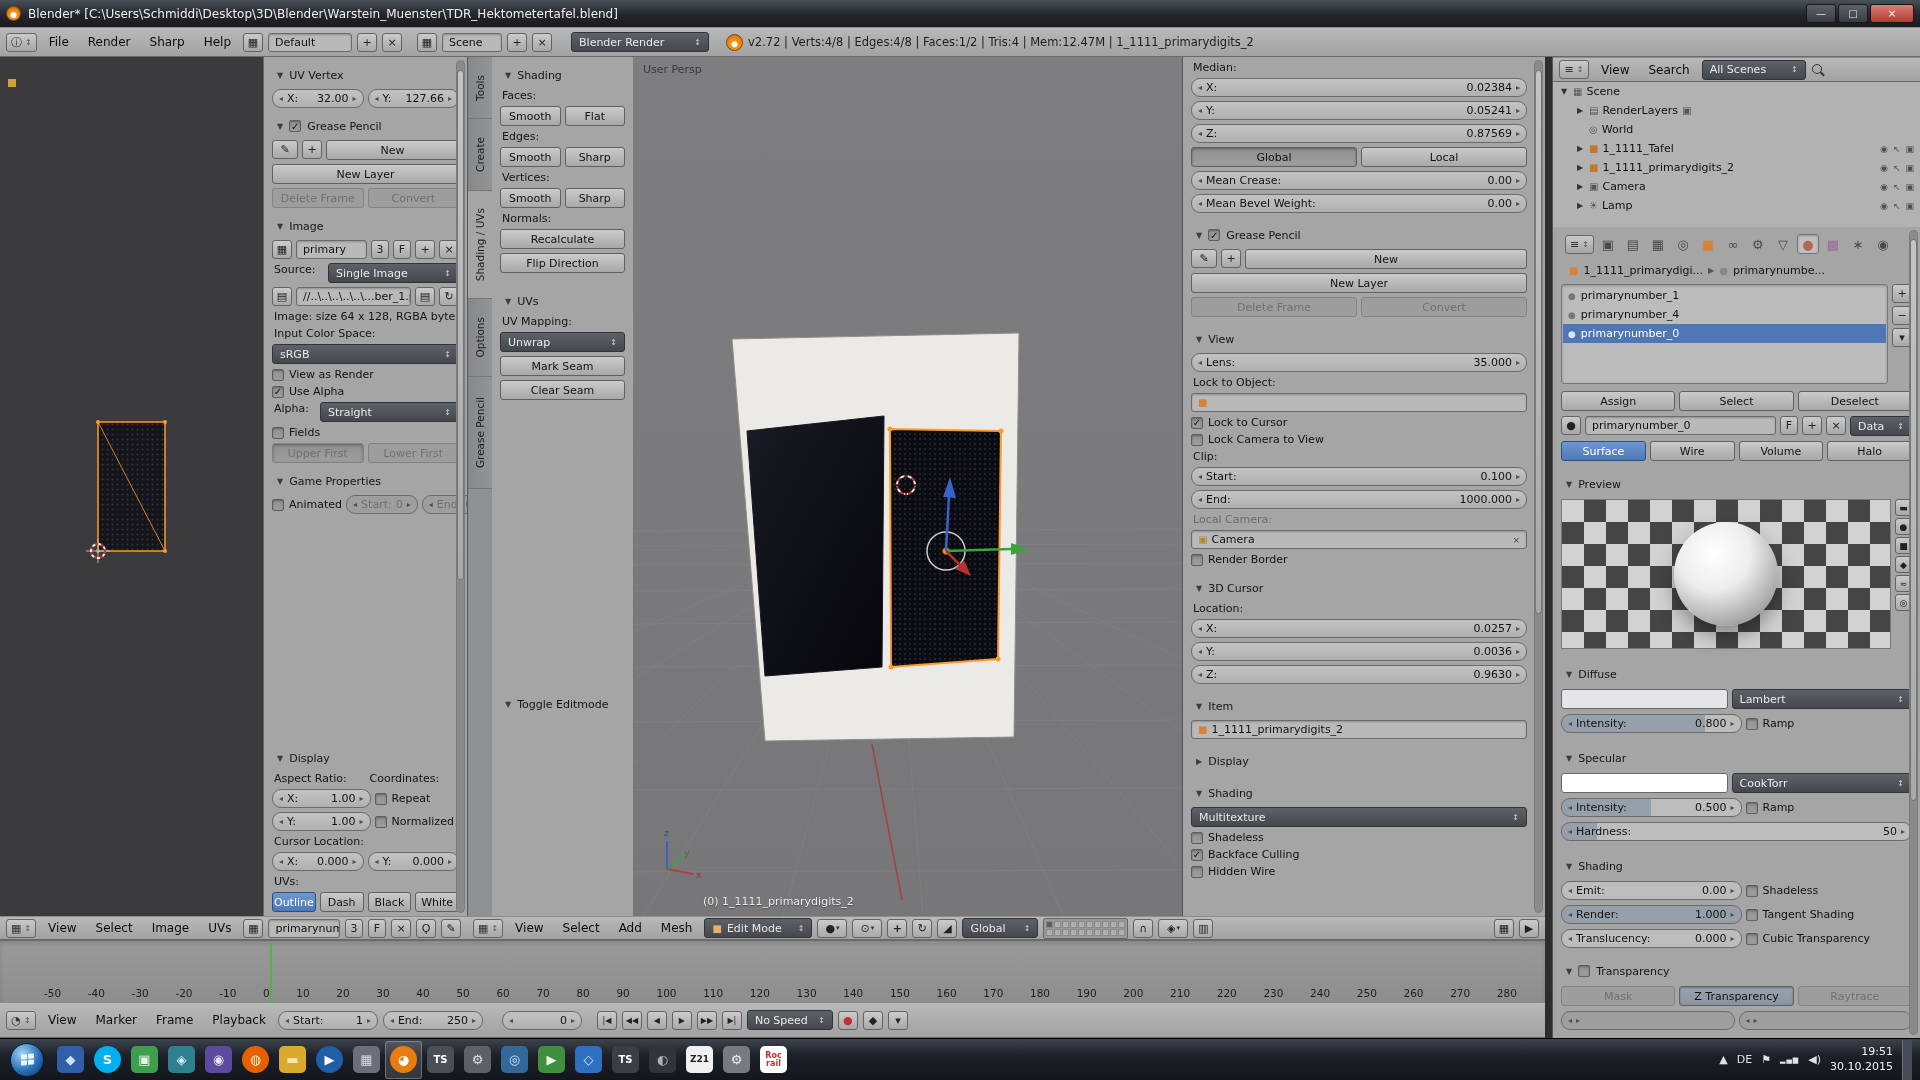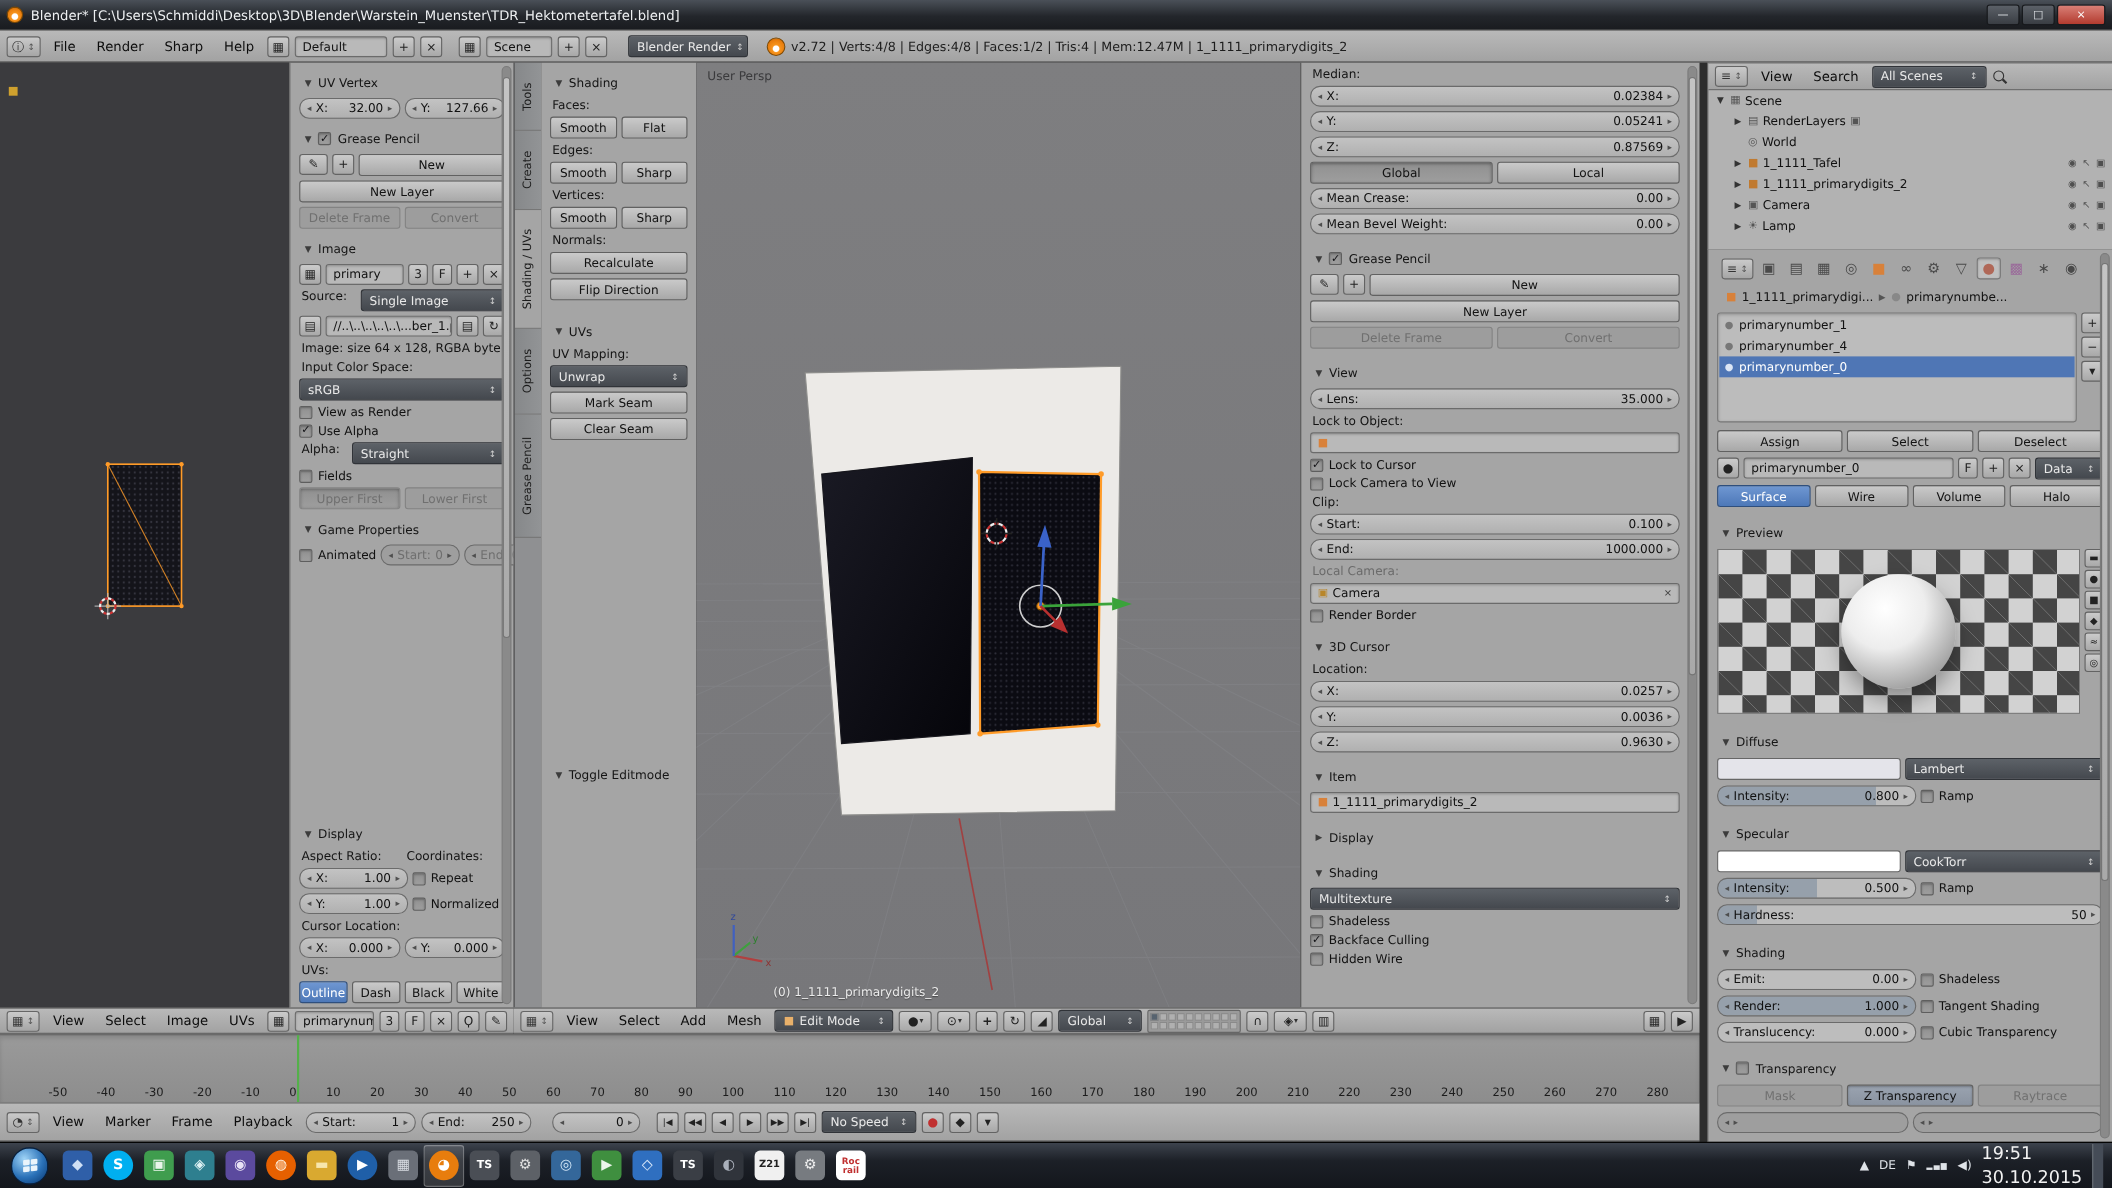--- a/index.html
+++ b/index.html
@@ -94,23 +94,23 @@
 
 #taskbar{left:0;top:1038px;width:1920px;height:42px;background:linear-gradient(#3d434d,#1c2027 40%,#13161c);border-top:1px solid #000;display:flex;align-items:center;gap:2px;padding:0 4px}
 .orb{width:34px;height:34px;border-radius:50%;background:radial-gradient(circle at 35% 30%,#9fd4f7,#2a71b8 55%,#0d3d77 92%);border:1px solid #071f3d;display:flex;align-items:center;justify-content:center;margin:0 6px;flex:none}
 .orbflag{display:grid;grid-template-columns:6px 6px;grid-auto-rows:5px;gap:1px;transform:skewY(-6deg)}
 .orbflag i{background:#eaf4fb;border-radius:1px}
 .app{width:37px;height:38px;border-radius:3px;display:flex;align-items:center;justify-content:center;flex:none}
 .app.running{background:rgba(255,255,255,.14);box-shadow:inset 0 0 0 1px rgba(255,255,255,.28)}
 .appg{width:27px;height:27px;border-radius:5px;display:flex;align-items:center;justify-content:center;font-weight:bold;font-size:13px;line-height:1;text-align:center;overflow:hidden}
 .tray{margin-left:auto;display:flex;align-items:center;gap:9px;color:#e3e7ec;padding-right:4px}
 .trayic{font-size:11px;color:#dfe3e8}
-.clock{font-size:16px;line-height:1.3;color:#f2f2f2}
+.clock{text-align:right;font-size:11px;line-height:1.3;color:#f2f2f2}
 .showdesk{width:10px;height:40px;background:#454c57;border-left:1px solid #6a7178;flex:none}
-.w1{width:84px;flex:none}.w2{width:60px;flex:none}.w3{width:109px;flex:none}
+.w1{width:84px;flex:none}.w2{width:60px;flex:none}.w3{width:138px;flex:none}
 </style>
 </head>
 <body>
 
 <div id="titlebar" class="abs">
   <span class="blogo" style="width:15px;height:15px"></span>
   <span>Blender* [C:\Users\Schmiddi\Desktop\3D\Blender\Warstein_Muenster\TDR_Hektometertafel.blend]</span>
   <span class="wbtns">
     <span class="wbtn">—</span>
     <span class="wbtn">□</span>

